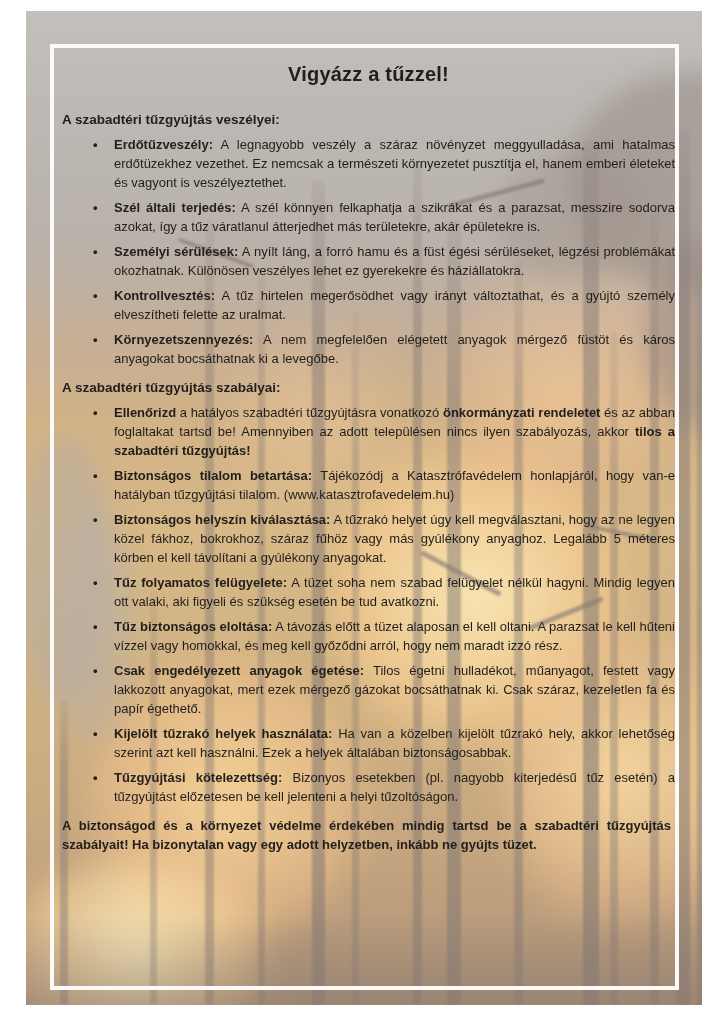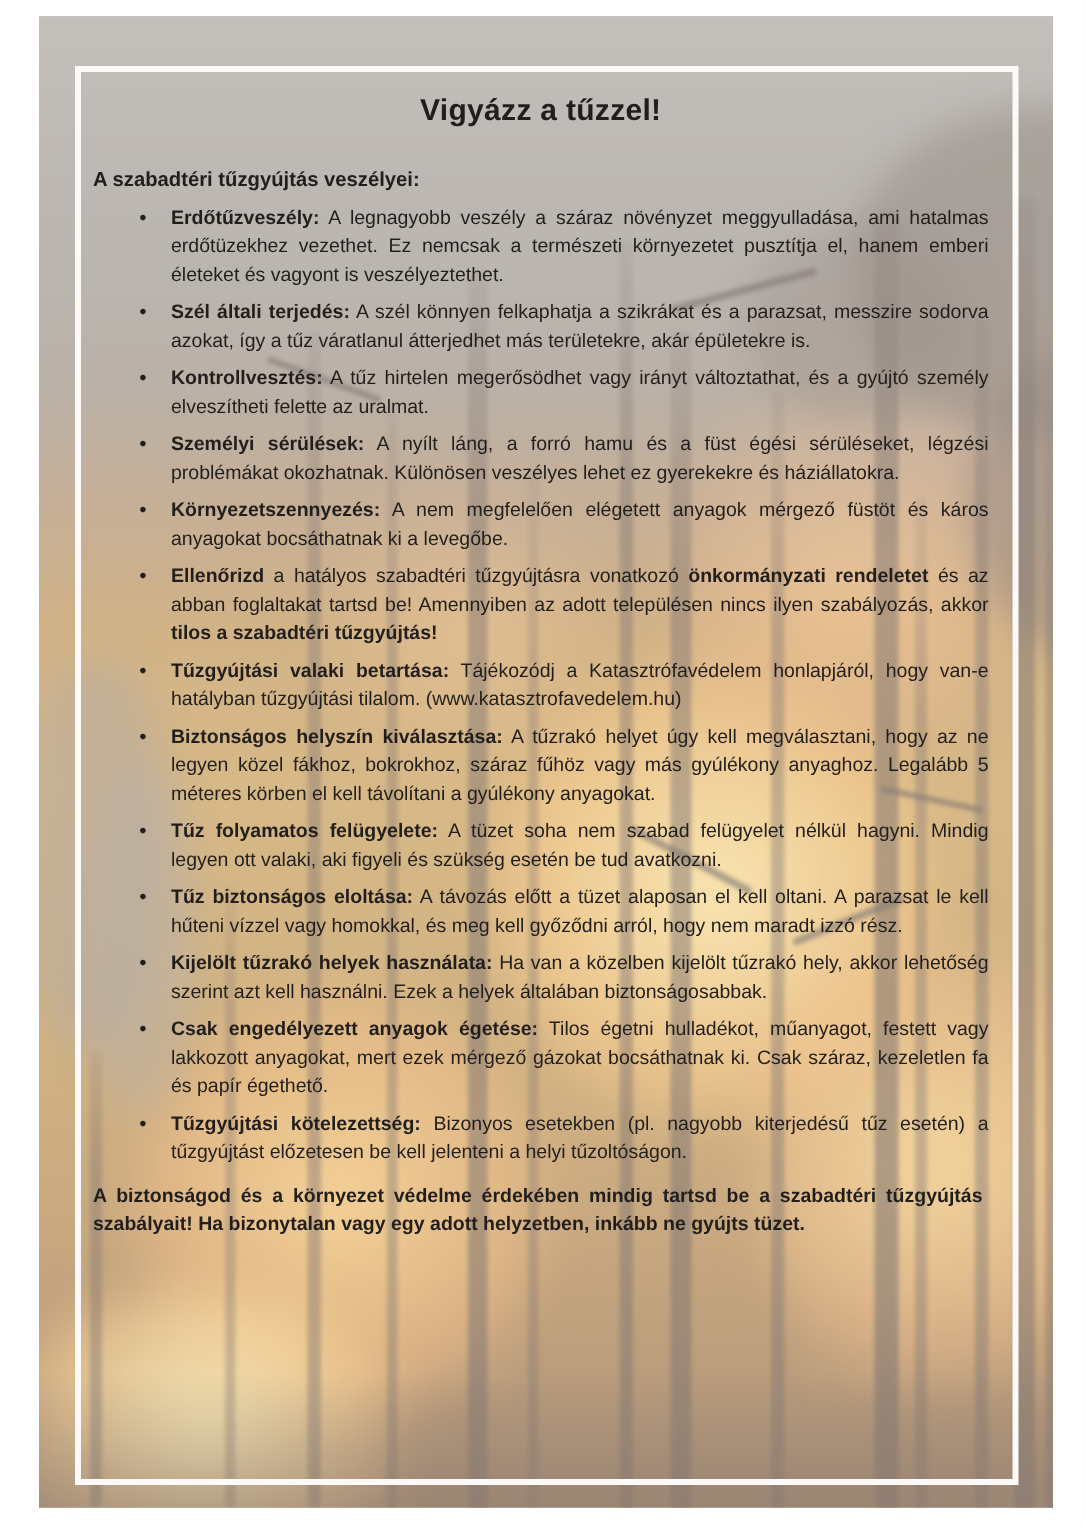--- a/index.html
+++ b/index.html
@@ -25,21 +25,21 @@
   .canopy{position:absolute;border-radius:50%;filter:blur(12px);}
   .trunk{position:absolute;bottom:0;border-radius:3px;filter:blur(1.3px);
     background:linear-gradient(180deg, rgba(62,46,38,0.25) 0%, rgba(56,41,34,0.8) 22%, rgba(48,34,28,0.9) 100%);}
   .branch{position:absolute;border-radius:2px;filter:blur(1.3px);background:rgba(58,43,36,0.65);}
   .groundshade{position:absolute;left:0;right:0;bottom:0;height:90px;
     background:linear-gradient(180deg, rgba(80,48,30,0) 0%, rgba(70,42,26,0.55) 100%);}
   .overlay{position:absolute;inset:0;background:rgba(248,246,243,0.40);}
 
   
   .frame{position:absolute;left:24px;top:33px;right:23px;bottom:15px;border:4px solid #fbfaf8;pointer-events:none;}
-  .content{position:absolute;left:28px;top:37px;right:27px;bottom:19px;padding:6px 16px 0 8px;overflow:hidden;}
+  .content{position:absolute;left:28px;top:37px;right:27px;bottom:19px;padding:6px 0 0 8px;overflow:hidden;}
 
   h1{margin:6px 0 8px 0;font-size:20px;line-height:28px;text-align:center;font-weight:bold;letter-spacing:.2px;}
   h2{margin:22px 0 0 0;font-size:13.5px;line-height:19px;font-weight:bold;}
   h2.second{margin-top:10px;}
   ul{list-style:none;margin:2px 0 0 0;padding:0;}
   li{position:relative;margin:6px 0 0 52px;font-size:13px;line-height:19px;text-align:justify;}
   li::before{content:"\2022";position:absolute;left:-21px;top:0;font-weight:bold;}
   li b{font-weight:bold;}
   .closing{margin:10px 4px 0 0;font-size:13px;line-height:19px;font-weight:bold;text-align:justify;}
 </style>
@@ -93,33 +93,34 @@
 
     <div class="frame"></div>
 
     <div class="content">
       <h1>Vigyázz a tűzzel!</h1>
 
       <h2>A szabadtéri tűzgyújtás veszélyei:</h2>
       <ul>
           <li><b>Erdőtűzveszély:</b> A legnagyobb veszély a száraz növényzet meggyulladása, ami hatalmas erdőtüzekhez vezethet. Ez nemcsak a természeti környezetet pusztítja el, hanem emberi életeket és vagyont is veszélyeztethet.</li>
           <li><b>Szél általi terjedés:</b> A szél könnyen felkaphatja a szikrákat és a parazsat, messzire sodorva azokat, így a tűz váratlanul átterjedhet más területekre, akár épületekre is.</li>
+          <li><b>Személyi sérülések:</b> A nyílt láng, a forró hamu és a füst égési sérüléseket, légzési problémákat okozhatnak. Különösen veszélyes lehet ez gyerekekre és háziállatokra.</li>
           <li><b>Kontrollvesztés:</b> A tűz hirtelen megerősödhet vagy irányt változtathat, és a gyújtó személy elveszítheti felette az uralmat.</li>
-          <li><b>Személyi sérülések:</b> A nyílt láng, a forró hamu és a füst égési sérüléseket, légzési problémákat okozhatnak. Különösen veszélyes lehet ez gyerekekre és háziállatokra.</li>
           <li><b>Környezetszennyezés:</b> A nem megfelelően elégetett anyagok mérgező füstöt és káros anyagokat bocsáthatnak ki a levegőbe.</li>
         </ul>
 
+      <h2 class="second">A szabadtéri tűzgyújtás szabályai:</h2>
       <ul>
           <li><b>Ellenőrizd</b> a hatályos szabadtéri tűzgyújtásra vonatkozó <b>önkormányzati rendeletet</b> és az abban foglaltakat tartsd be! Amennyiben az adott településen nincs ilyen szabályozás, akkor <b>tilos a szabadtéri tűzgyújtás!</b></li>
-          <li><b>Tűzgyújtási valaki betartása:</b> Tájékozódj a Katasztrófavédelem honlapjáról, hogy van-e hatályban tűzgyújtási tilalom. (www.katasztrofavedelem.hu)</li>
+          <li><b>Biztonságos tilalom betartása:</b> Tájékozódj a Katasztrófavédelem honlapjáról, hogy van-e hatályban tűzgyújtási tilalom. (www.katasztrofavedelem.hu)</li>
           <li><b>Biztonságos helyszín kiválasztása:</b> A tűzrakó helyet úgy kell megválasztani, hogy az ne legyen közel fákhoz, bokrokhoz, száraz fűhöz vagy más gyúlékony anyaghoz. Legalább 5 méteres körben el kell távolítani a gyúlékony anyagokat.</li>
           <li><b>Tűz folyamatos felügyelete:</b> A tüzet soha nem szabad felügyelet nélkül hagyni. Mindig legyen ott valaki, aki figyeli és szükség esetén be tud avatkozni.</li>
           <li><b>Tűz biztonságos eloltása:</b> A távozás előtt a tüzet alaposan el kell oltani. A parazsat le kell hűteni vízzel vagy homokkal, és meg kell győződni arról, hogy nem maradt izzó rész.</li>
+          <li><b>Csak engedélyezett anyagok égetése:</b> Tilos égetni hulladékot, műanyagot, festett vagy lakkozott anyagokat, mert ezek mérgező gázokat bocsáthatnak ki. Csak száraz, kezeletlen fa és papír égethető.</li>
           <li><b>Kijelölt tűzrakó helyek használata:</b> Ha van a közelben kijelölt tűzrakó hely, akkor lehetőség szerint azt kell használni. Ezek a helyek általában biztonságosabbak.</li>
-          <li><b>Csak engedélyezett anyagok égetése:</b> Tilos égetni hulladékot, műanyagot, festett vagy lakkozott anyagokat, mert ezek mérgező gázokat bocsáthatnak ki. Csak száraz, kezeletlen fa és papír égethető.</li>
           <li><b>Tűzgyújtási kötelezettség:</b> Bizonyos esetekben (pl. nagyobb kiterjedésű tűz esetén) a tűzgyújtást előzetesen be kell jelenteni a helyi tűzoltóságon.</li>
         </ul>
 
       <p class="closing">A biztonságod és a környezet védelme érdekében mindig tartsd be a szabadtéri tűzgyújtás szabályait! Ha bizonytalan vagy egy adott helyzetben, inkább ne gyújts tüzet.</p>
     </div>
   </div>
 
 </div>
 
 </body></html>

